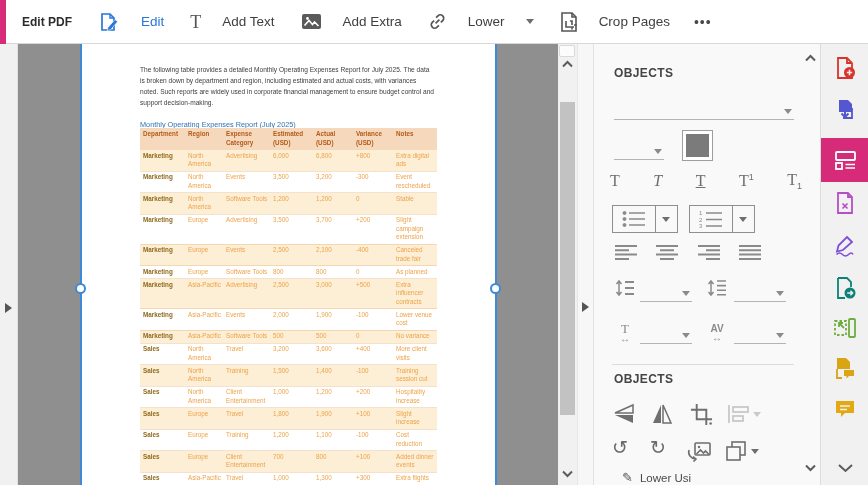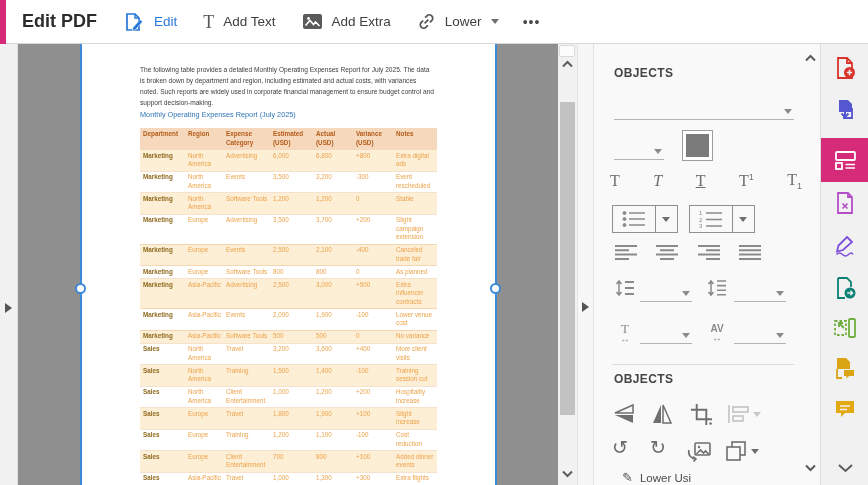--- a/index.html
+++ b/index.html
@@ -8,22 +8,22 @@
     --table-header-text:#b45a19; --table-dept-text:#8f6a1d; --table-cell-text:#eda34a;
   }
   *{margin:0;padding:0;box-sizing:border-box;font-family:"Liberation Sans",sans-serif;}
   html,body{background:#fff;}
   .stage{position:relative;width:868px;height:485px;overflow:hidden;background:#fff;}
 
   
   .topbar{position:absolute;left:0;top:0;width:868px;height:44px;background:#fff;
     border-bottom:1px solid #d8d8d8;display:flex;align-items:center;}
   .accent-bar{position:absolute;left:0;top:0;width:6px;height:44px;background:var(--accent-pink);}
-  .tb-title{margin-left:22px;font-size:18px;font-weight:bold;color:#2c2c2c;white-space:nowrap;}
-  .tb-tool{display:flex;align-items:center;gap:9px;border:none;background:transparent;
+  .tb-title{margin-left:22px;font-size:12px;font-weight:bold;color:#2c2c2c;white-space:nowrap;}
+  .tb-tool{display:flex;align-items:center;gap:21px;border:none;background:transparent;
     font-size:13.5px;color:#404040;margin-left:26px;cursor:pointer;white-space:nowrap;}
   .tb-tool.blue{color:var(--edit-blue);}
   .tb-tool .ticon{display:flex;align-items:center;color:#555;}
   .tb-tool.blue .ticon{color:var(--edit-blue);}
   .t-serif{font-family:"Liberation Serif",serif;font-size:18px;color:#4f4f4f;line-height:1;}
   .caret{width:0;height:0;border-left:4px solid transparent;border-right:4px solid transparent;
     border-top:5px solid #6e6e6e;display:inline-block;}
   .tb-more{font-size:14px;letter-spacing:1px;color:#4a4a4a;margin-left:24px;border:none;background:none;cursor:pointer;}
   .close-btn{margin-left:auto;margin-right:16px;border:2px solid #3c3c3c;border-radius:16px;
     background:#fff;height:29px;padding:0 20px;font-size:13.5px;font-weight:bold;color:#222;cursor:pointer;}
@@ -33,21 +33,21 @@
   .tri-right{width:0;height:0;border-top:5px solid transparent;border-bottom:5px solid transparent;
     border-left:7px solid #555;position:absolute;}
   .doc-area{position:absolute;left:18px;top:44px;width:540px;height:441px;background:#8f8f8f;}
   .page{position:absolute;left:81px;top:44px;width:415px;height:441px;background:#fff;overflow:hidden;}
   .sel-line{position:absolute;top:44px;width:2px;height:441px;background:var(--selection-blue);}
   .sel-handle{position:absolute;width:11px;height:11px;border-radius:50%;background:#fff;
     border:2px solid var(--selection-blue);}
 
   
   .doc-intro{position:absolute;left:59px;top:20px;width:294px;font-size:6.6px;line-height:11px;color:#3d3d3d;}
-  .doc-heading{position:absolute;left:59px;top:66px;font-size:7.3px;color:var(--heading-blue);}
+  .doc-heading{position:absolute;left:59px;top:76px;font-size:7.3px;color:var(--heading-blue);}
   .doc-table{position:absolute;left:59px;top:84px;}
   #expense-table{border-collapse:collapse;width:297px;font-size:6.3px;line-height:1.35;color:var(--table-cell-text);table-layout:fixed;}
   #expense-table th{background:var(--table-header-bg);color:var(--table-header-text);font-weight:bold;
     text-align:left;padding:2px 2px 3px 3px;vertical-align:top;}
   #expense-table td{padding:1.5px 2px 2px 3px;vertical-align:top;border-bottom:0.5px solid rgba(225,170,110,.35);}
   #expense-table tbody tr:nth-child(odd){background:var(--table-row-alt-bg);}
   #expense-table td.dept{color:var(--table-dept-text);font-weight:bold;}
 
   
   .doc-scroll{position:absolute;left:558px;top:44px;width:19px;height:441px;background:#f1f1f1;}
@@ -136,20 +136,30 @@
         <svg width="19" height="19" viewBox="0 0 20 20" fill="none" stroke="currentColor" stroke-width="1.8">
             <path d="M8 12 l4-4"></path>
             <path d="M6.5 9 L4.5 11 a3.5 3.5 0 0 0 5 5 l2-2"></path>
             <path d="M13.5 11 l2-2 a3.5 3.5 0 0 0 -5-5 l-2 2"></path>
           </svg>
       </span>
       <span>Lower</span>
       <span class="caret"></span>
     </button>
 
+    <button class="tb-tool">
+      <span class="ticon">
+        <svg width="18" height="20" viewBox="0 0 18 20" fill="none" stroke="currentColor" stroke-width="1.6">
+            <path d="M2 1 h10 l4 4 v14 H2 z"></path>
+            <path d="M12 1 v4 h4"></path>
+            <path d="M6 9 v6 h8 M12 15 v2.5 M14 13 h2.5 M10 9 h2 v4"></path>
+          </svg>
+      </span>
+      <span>Crop Pages</span>
+    </button>
 
     <button class="tb-more">•••</button>
 
   </header>
 
   <div class="left-strip">
     <span class="tri-right" style="left:5px;top:259px;"></span>
   </div>
 
   <div class="doc-area"></div>

